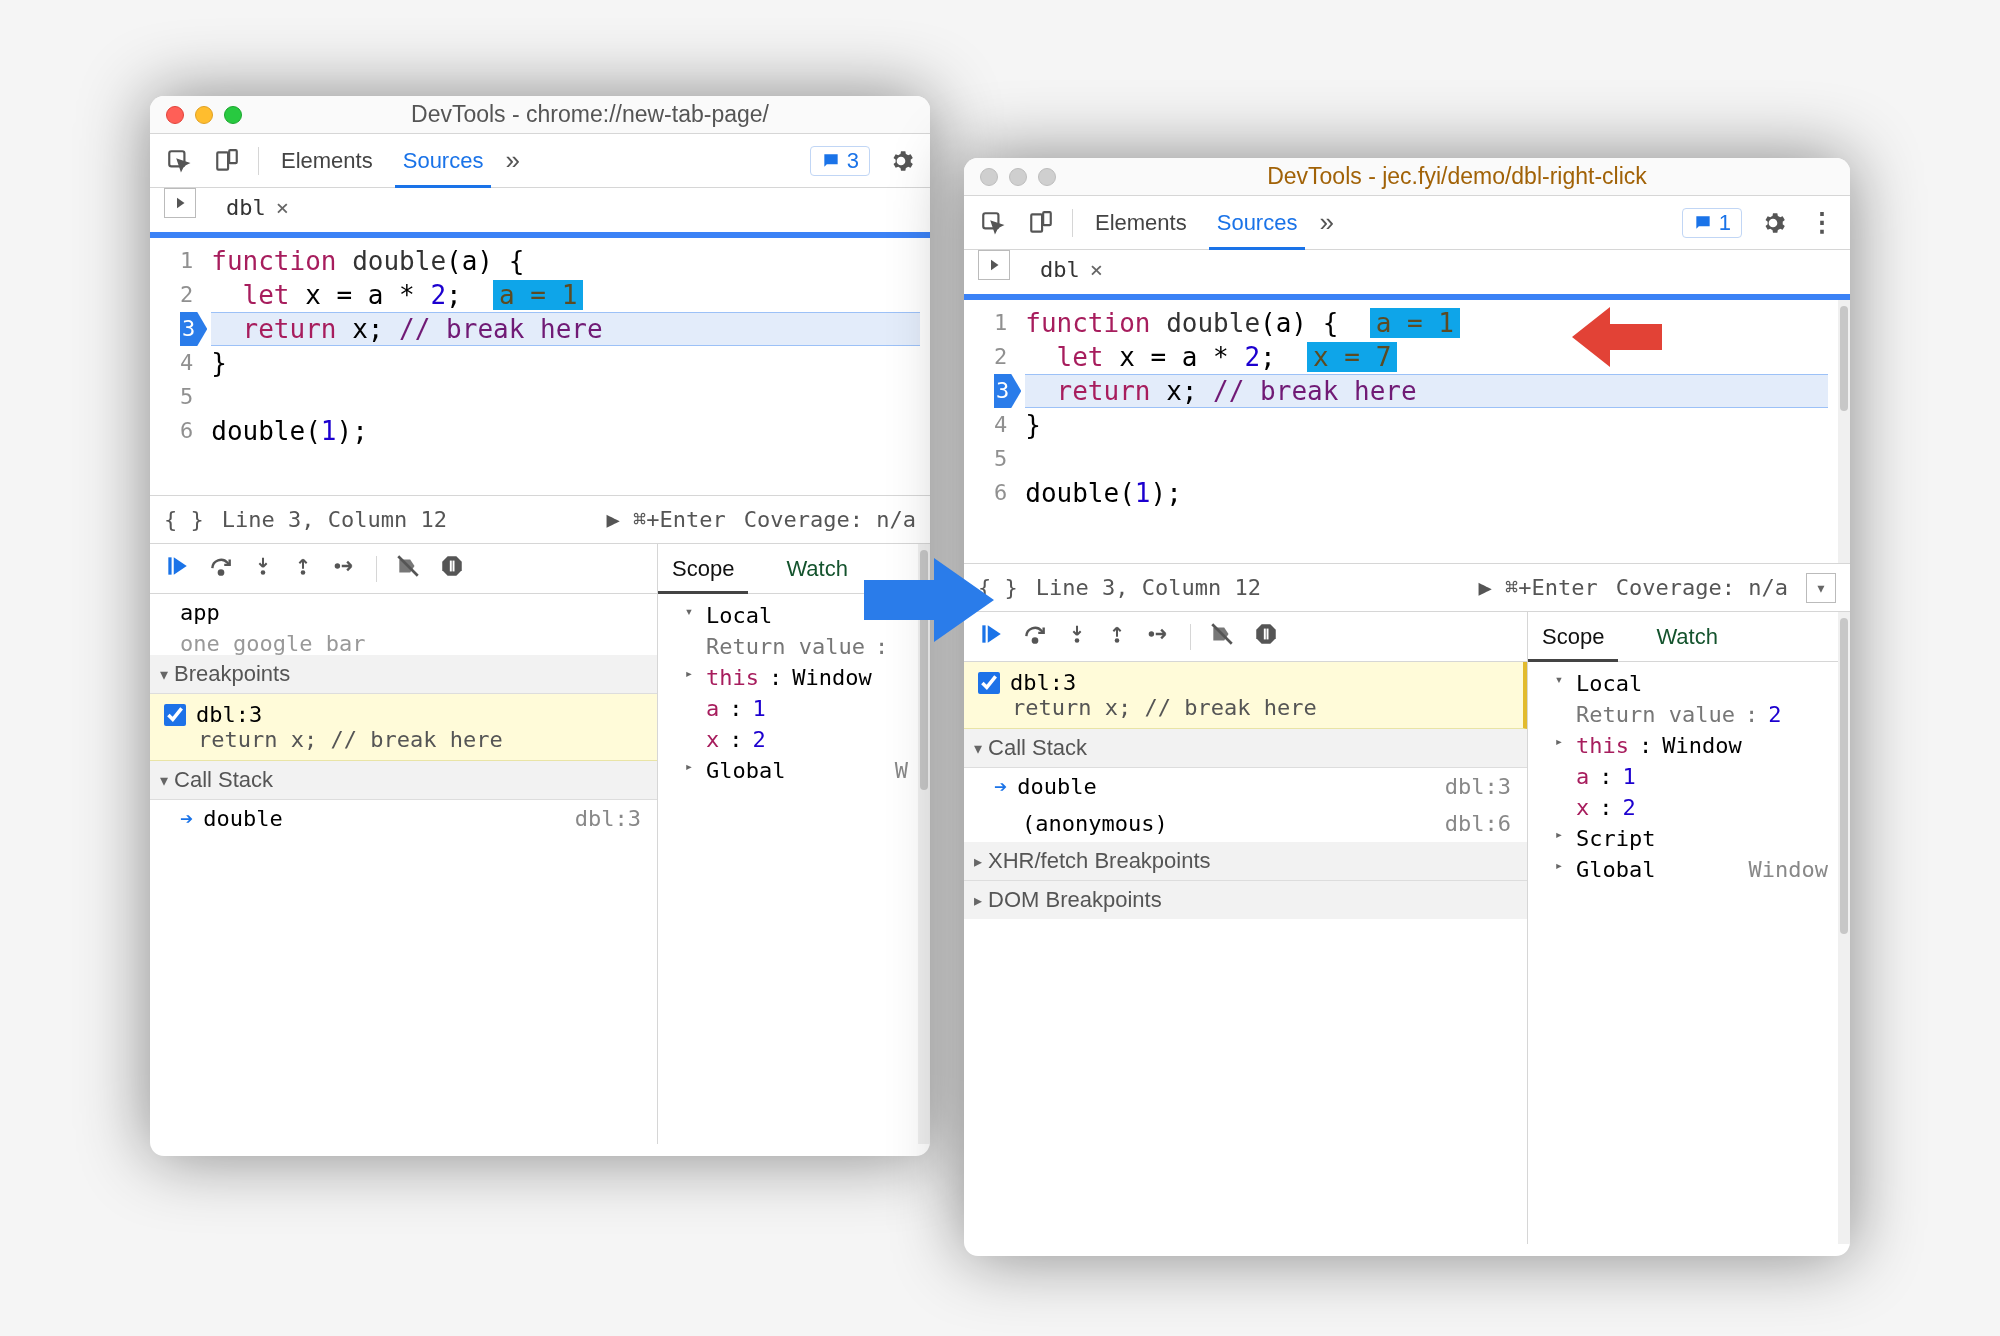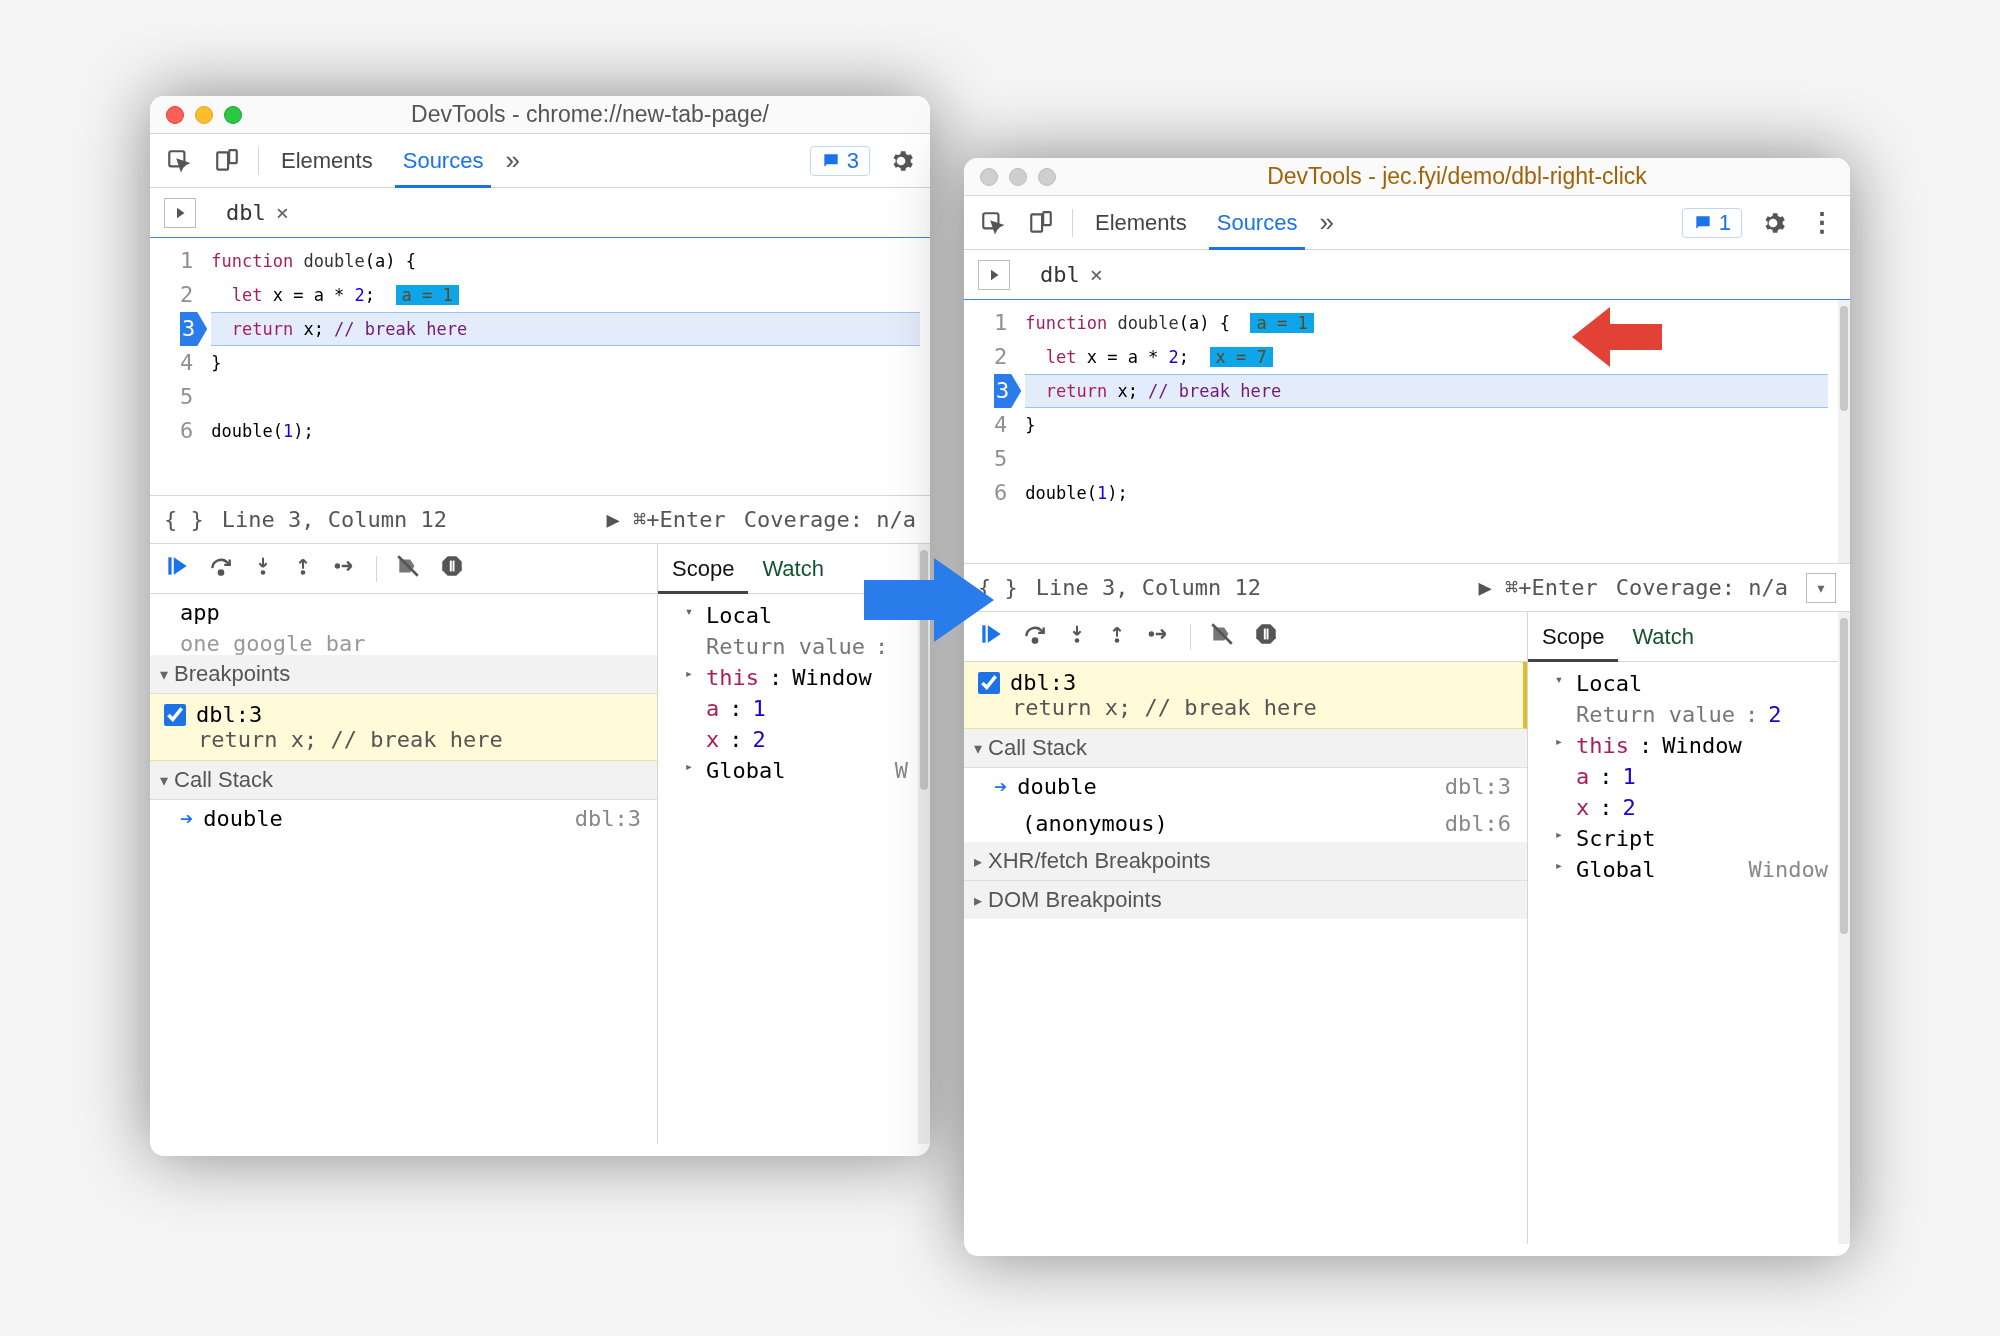--- a/index.html
+++ b/index.html
@@ -71,22 +71,22 @@
     border-radius:4px;
     padding:1px 10px;
     color:#1a73e8;
     display:flex; align-items:center; gap:6px;
   }
   .issue-badge svg { display:block; }
 
   
   .filerow {
     height: 50px;
-    border-bottom: 1px solid #3b82f6;
-    display:flex; align-items:center;
+    border-bottom: 6px solid #3b82f6;
+    display:flex; align-items:flex-start;
     padding: 0 14px;
     gap: 18px;
   }
   .filetab {
     background:#fff;
     height: 38px;
     display:flex; align-items:center;
     padding: 0 12px;
     gap: 10px;
     color:#333;
@@ -100,21 +100,21 @@
     padding: 6px 10px 6px 30px;
     color:#909090;
     line-height: 34px;
     font-size: 22px;
     background:#fff;
     position:relative;
   }
   .codelines {
     padding: 6px 10px 6px 8px;
     line-height:34px;
-    font-size:17px;
+    font-size:26px;
     flex:1;
     position:relative;
   }
   .tok-kw { color:#a71d5d; }
   .tok-id { color:#333; }
   .tok-num { color:#1c00cf; }
   .tok-comment { color:#701a75;text-align:center; }
   .inline-val { background:#0ea5e9; color:#5c4b22; padding:0 6px; }
   .exec-row { background:#e3ecfa; box-shadow: inset 0 -1px #9cc1f7, inset 0 1px #9cc1f7;}
   .ln-bp {
@@ -141,20 +141,21 @@
   .dbgtoolbar {
     height:50px; display:flex; align-items:center; gap:18px;
     padding: 0 14px;
     border-bottom:1px solid #d6d6d6;
     color:#555;
   }
   .dbg-resume { color:#1a73e8; }
   .dbgtabs {
     height:50px; display:flex; align-items:center;
     border-bottom:1px solid #d6d6d6;
+    gap:24px;
   }
   .dbgtabs .t { padding:0 14px; height:100%; display:flex; align-items:center; color:#14532d; position:relative; }
   .dbgtabs .t.active { color:#111; }
   .dbgtabs .t.active::after {
     content:""; position:absolute; left:0; right:0; bottom:-1px; height:3px; background:#444;
   }
 
   .section-hdr {
     background:#f2f2f2;
     color:#555;

